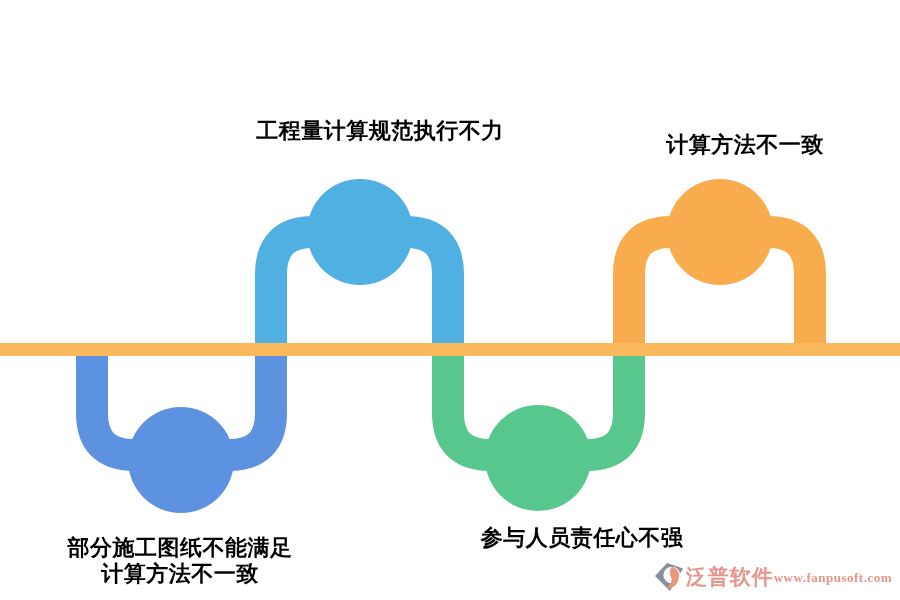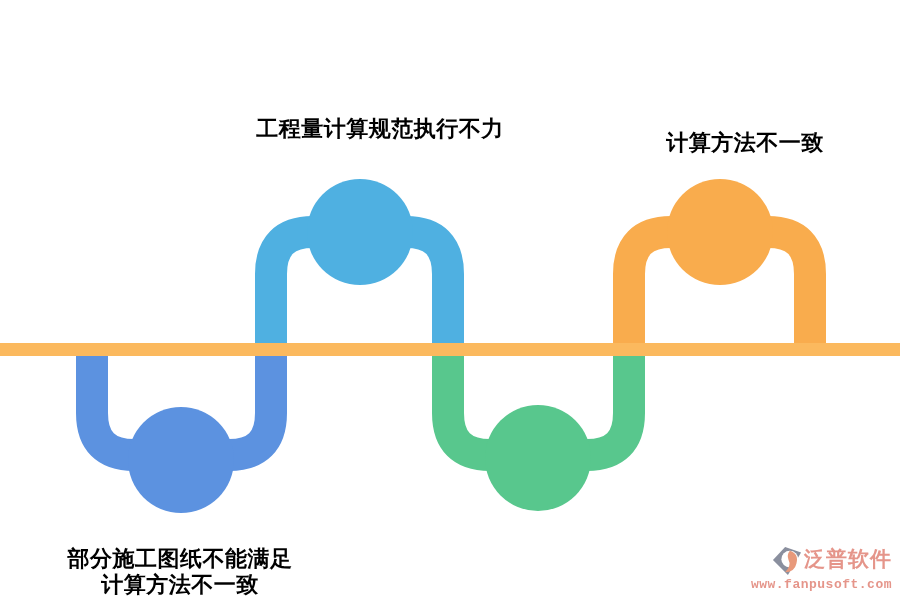--- a/index.html
+++ b/index.html
@@ -2,41 +2,41 @@
 <html><head>
 <meta charset="utf-8">
 <style>
   html, body { margin: 0; padding: 0; background: #ffffff; }
   #stage {
     position: relative;
     width: 900px;
     height: 600px;
     background: #ffffff;
     overflow: hidden;
-    font-family: Liberation Mono, monospace;
+    font-family: Liberation Serif, serif;
   }
   #wave-svg { position: absolute; left: 0; top: 0; }
   .node-label {
     position: absolute;
     transform: translateX(-50%);
     text-align: center;
     font-size: 22px;
     font-weight: bold;
     color: #000000;
     line-height: 26px;
     white-space: nowrap;
     letter-spacing: 0.5px;
   }
   #logo {
     position: absolute;
     right: 8px;
     bottom: 8px;
     display: flex;
-    flex-direction: column;
-    align-items: flex-end;
+    flex-direction: row;
+    align-items: center;
   }
   #logo-row {
     display: flex;
     align-items: center;
     gap: 2px;
   }
   #logo-brand {
     font-size: 21px;
     font-weight: bold;
     color: #e5958a;
@@ -78,25 +78,26 @@
       <circle cx="720" cy="232" r="53" fill="#F9AC4D"></circle>
     </g>
 
     <rect x="0" y="343" width="900" height="13" fill="#FBB95E"></rect>
   </svg>
 
   <div class="node-label" style="left:380px; top:118px;">工程量计算规范执行不力</div>
 
   <div class="node-label" style="left:745px; top:132px;">计算方法不一致</div>
 
-  <div class="node-label" style="left:180px; top:548px;">
+  <div class="node-label" style="left:180px; top:535px;">
     <div>部分施工图纸不能满足</div>
     <div>计算方法不一致</div>
   </div>
 
+  <div class="node-label" style="left:582px; top:525px;">参与人员责任心不强</div>
 
   <div id="logo">
     <div id="logo-row">
       <svg width="30" height="30" viewBox="0 0 32 32">
         <path d="M1 15 L14 1 L31 7 L17 31 Z" fill="#8A8F9E"></path>
         <circle cx="19" cy="14" r="9" fill="#ffffff"></circle>
         <path d="M19 5 Q29 8 26 19 Q24 28 14 28 Q21 21 17.5 14.5 Q15.5 9.5 19 5 Z" fill="#E8997B"></path>
       </svg>
       <span id="logo-brand">泛普软件</span>
     </div>

